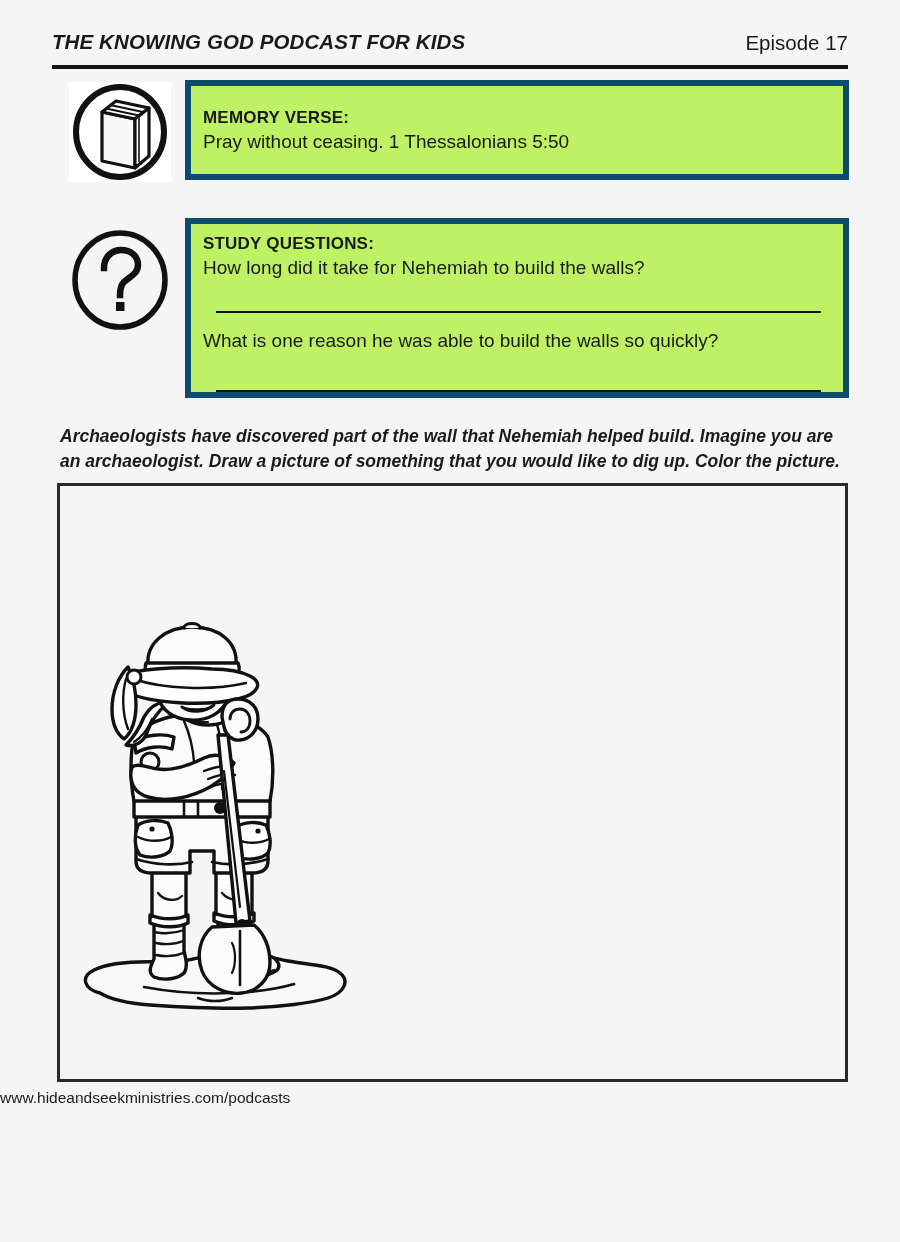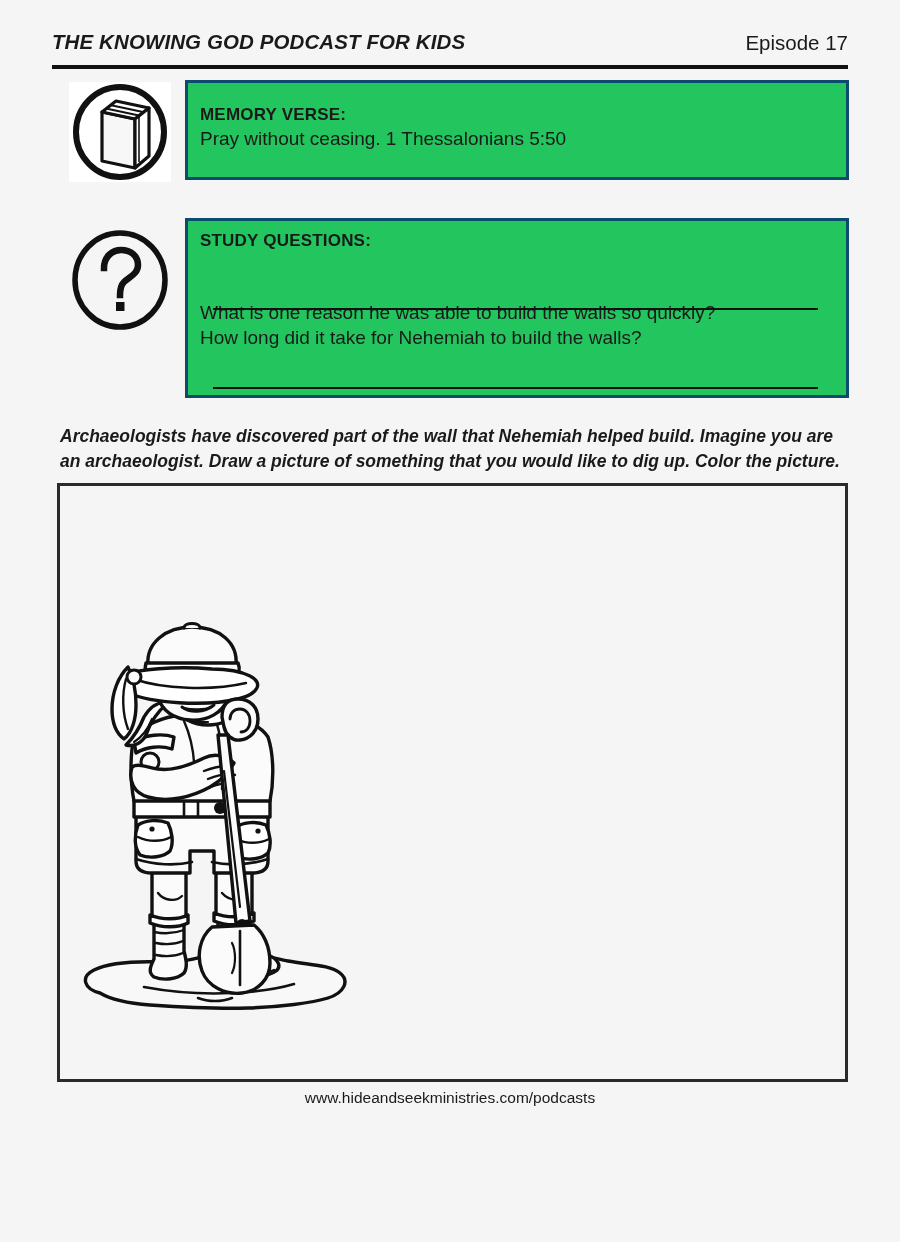--- a/index.html
+++ b/index.html
@@ -66,22 +66,22 @@
   #question-tile {
     left: 69px;
     top: 229px;
     width: 102px;
     height: 102px;
   }
 
   
   .content-box {
     position: absolute;
-    border: 3px solid #0c4a6e;
-    background: #22c55e;
+    border: 6px solid #0c4a6e;
+    background: #bef264;
     box-sizing: border-box;
   }
   #memory-box {
     left: 185px;
     top: 80px;
     width: 664px;
     height: 100px;
   }
   #study-box {
     left: 185px;
@@ -156,21 +156,20 @@
     width: 290px;
     height: 440px;
   }
 
   
   #footer {
     position: absolute;
     left: 0;
     top: 1089px;
     width: 900px;
-    text-align: center;
     font-size: 15.5px;
   }
 </style>
 </head>
 <body>
 
 <div id="header">
   <div id="header-title">THE KNOWING GOD PODCAST FOR KIDS</div>
   <div id="header-episode">Episode 17</div>
 </div>
@@ -203,22 +202,22 @@
   <svg viewBox="0 0 102 102" width="102" height="102" aria-hidden="true">
     <ellipse cx="51" cy="51" rx="45" ry="47" fill="none" stroke="#111" stroke-width="5.5"></ellipse>
     <path d="M35 39 C35 27 44 21 52 21 C62 21 69 27 69 36 C69 45 60 48 55 53 C51.5 56.5 51 60 51 66" fill="none" stroke="#111" stroke-width="6.5" stroke-linecap="square"></path>
     <rect x="47" y="73" width="8.5" height="9" fill="#111"></rect>
   </svg>
 </div>
 
 <div class="content-box" id="study-box">
   <div id="study-inner">
     <div class="box-heading" id="study-heading">STUDY QUESTIONS:</div>
+    <div class="box-text" id="study-q1">How long did it take for Nehemiah to build the walls?</div>
     <div class="box-text" id="study-q2">What is one reason he was able to build the walls so quickly?</div>
-    <div class="box-text" id="study-q1">How long did it take for Nehemiah to build the walls?</div>
   </div>
   <div class="answer-line" id="answer-line-1"></div>
   <div class="answer-line" id="answer-line-2"></div>
 </div>
 
 <div id="instruction">Archaeologists have discovered part of the wall that Nehemiah helped build. Imagine you are an archaeologist. Draw a picture of something that you would like to dig up. Color the picture.</div>
 
 <div id="draw-box">
   <div id="illustration">
     <svg viewBox="0 0 290 440" width="290" height="440" aria-hidden="true">

